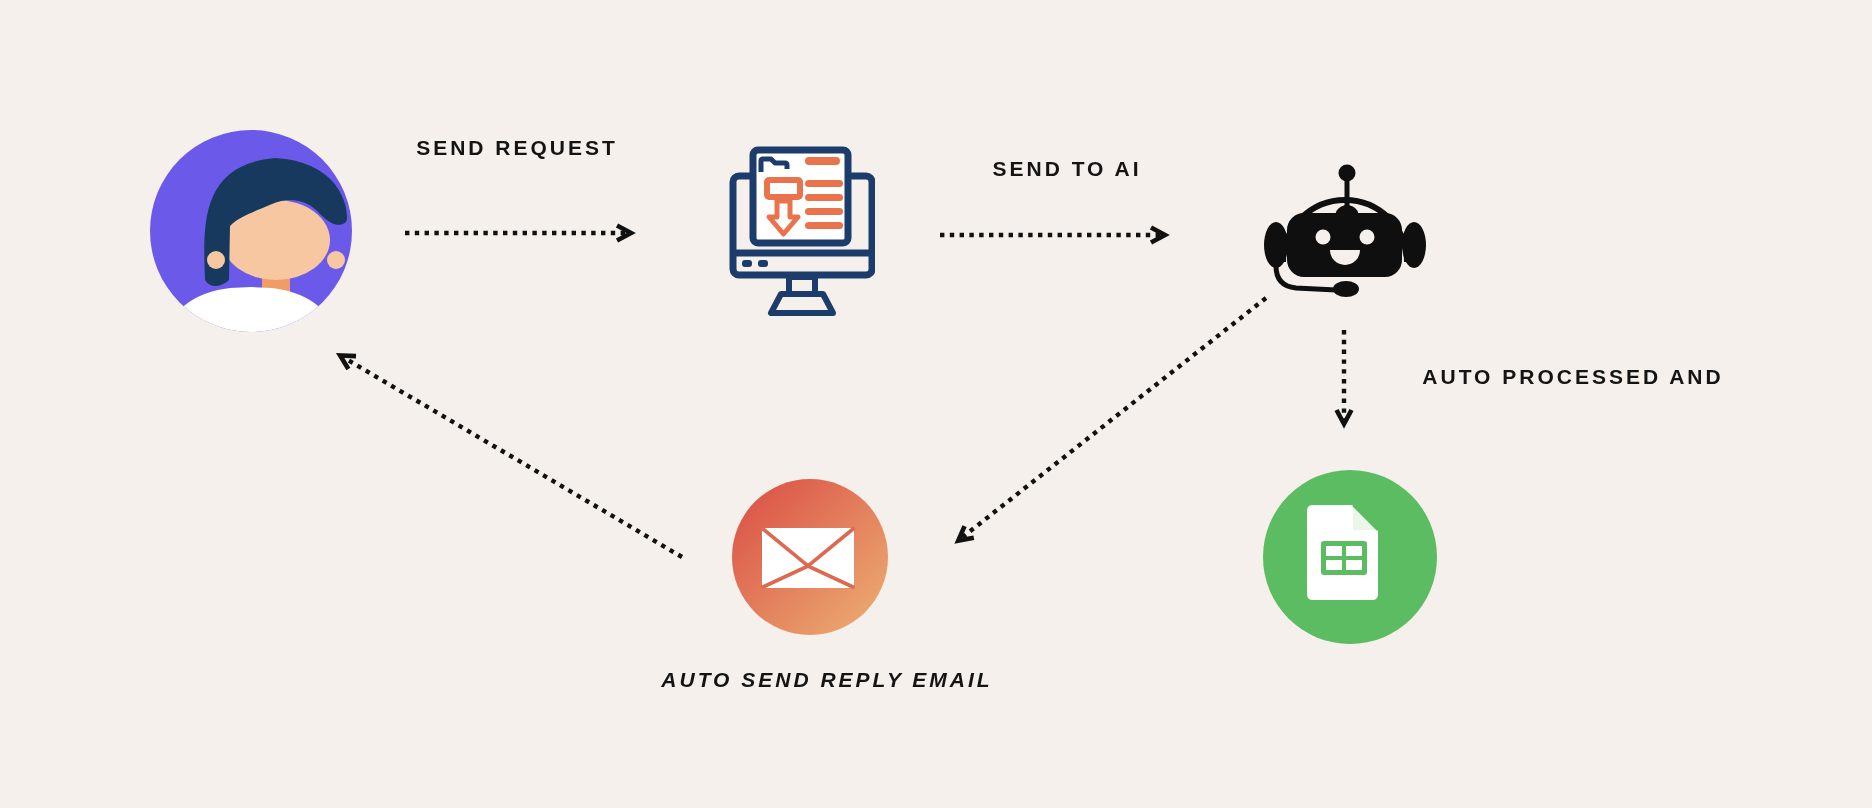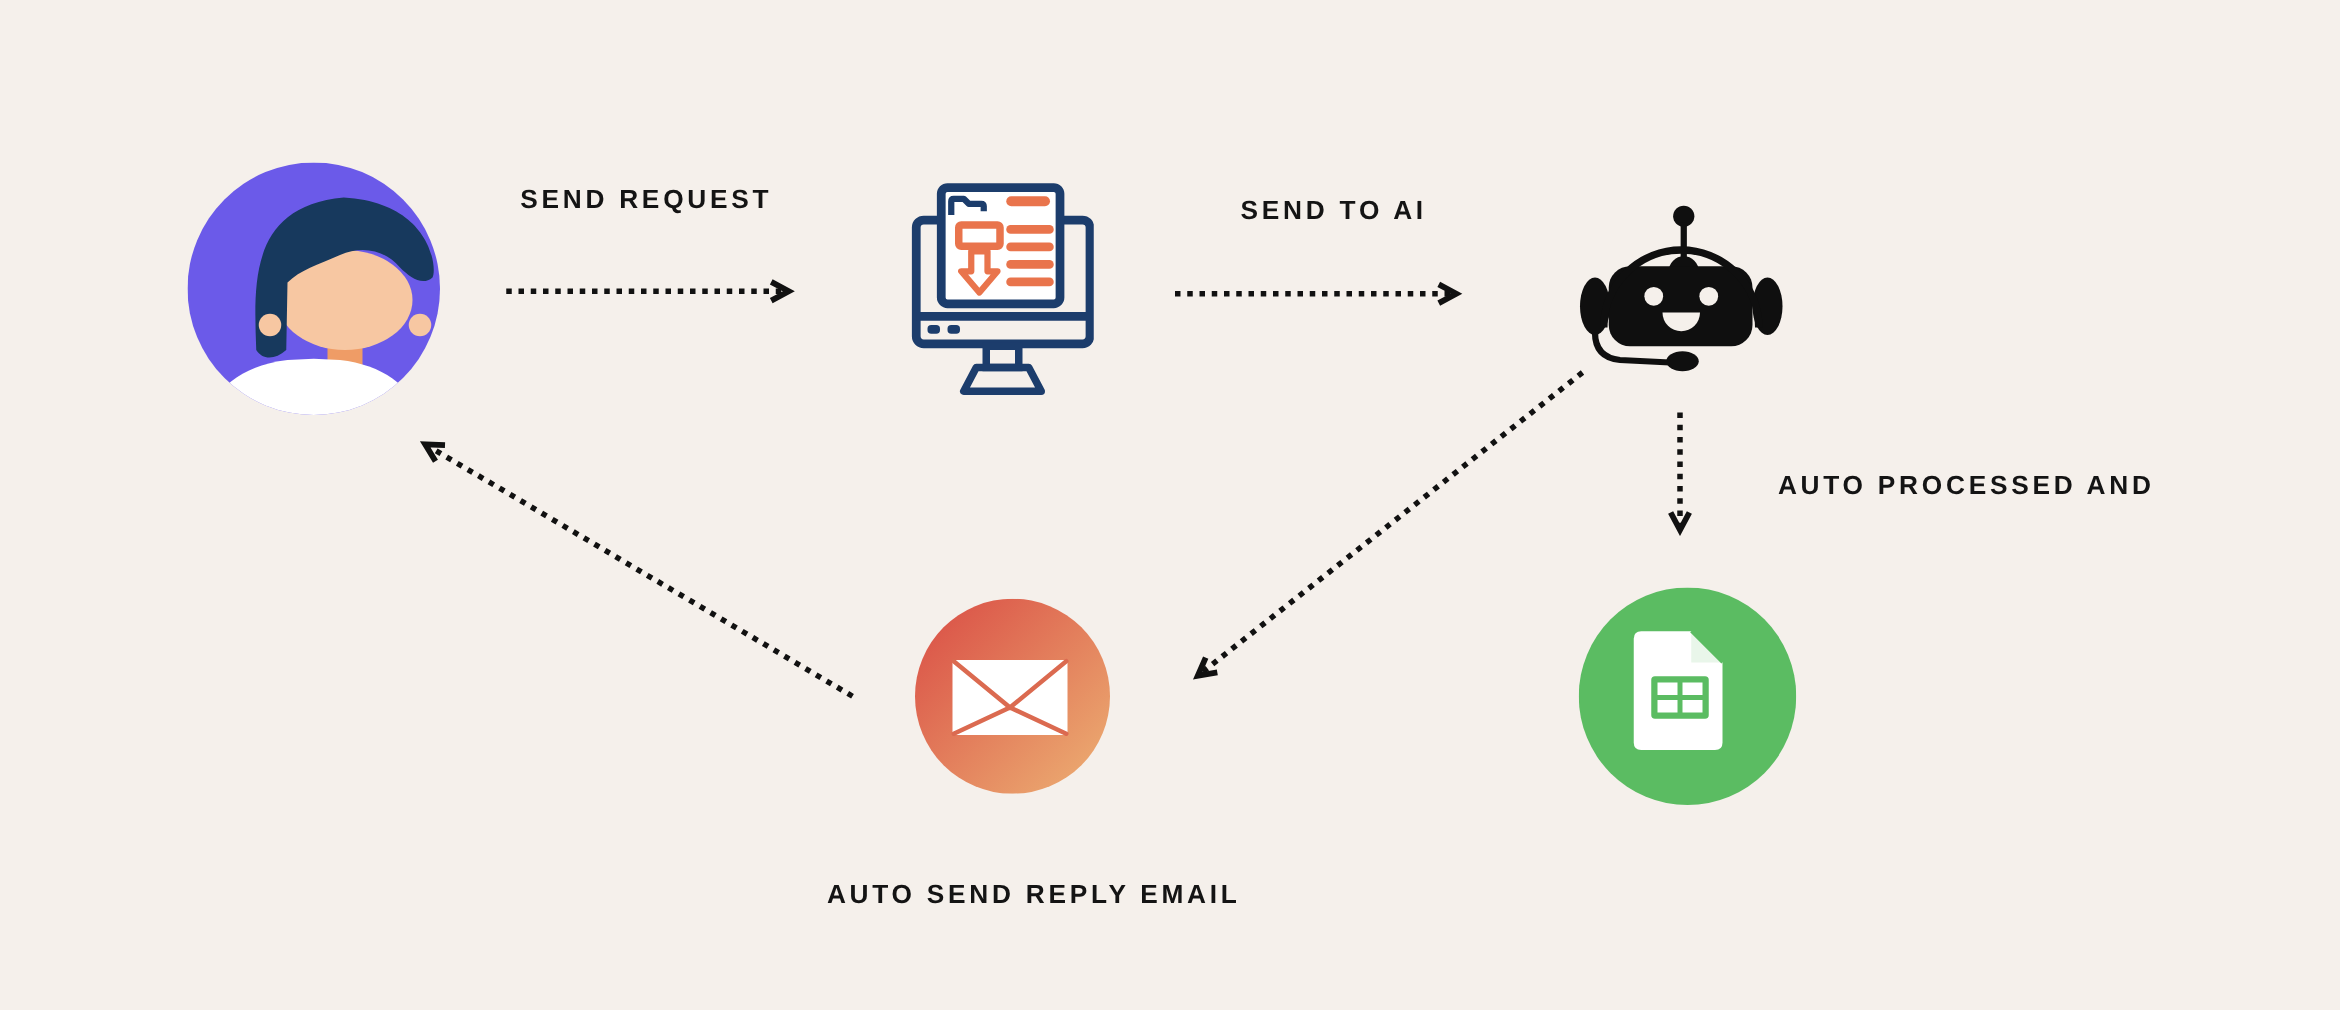--- a/index.html
+++ b/index.html
@@ -15,21 +15,21 @@
   .flow-label{
     position:absolute;
     transform:translate(-50%,-50%);
     color:#141414;
     font-weight:700;
     font-size:21px;
     letter-spacing:3px;
     white-space:nowrap;
     text-align:center;
   }
-  .flow-label.two-line{white-space:normal;line-height:34px;width:420px;margin-top:12px;}
+  .flow-label.two-line{white-space:normal;line-height:34px;width:420px;}
   .arrows{position:absolute;inset:0;pointer-events:none;}
 </style>
 </head>
 <body>
 
 <div class="stage">
 
   <svg class="arrows" width="1872" height="808" viewBox="0 0 1872 808">
     <defs>
       <marker id="chev" markerUnits="userSpaceOnUse" markerWidth="22" markerHeight="22" refX="16" refY="10" orient="auto">
@@ -134,23 +134,23 @@
       </defs>
       <circle cx="78" cy="78" r="78" fill="url(#mailgrad)"></circle>
       <rect x="30" y="49" width="92" height="60" fill="#FFFFFF"></rect>
       <g stroke="#DB6A50" stroke-width="3.6" fill="none" stroke-linecap="round">
         <path d="M31,50 L76,87 L121,50"></path>
         <path d="M31,108 L76,87 L121,108"></path>
       </g>
     </svg>
   </div>
 
-  <div class="flow-label" style="left:517px;top:160px;">SEND REQUEST</div>
+  <div class="flow-label" style="left:517px;top:148px;">SEND REQUEST</div>
 
   <div class="flow-label" style="left:1067px;top:169px;">SEND TO AI</div>
 
   <div class="flow-label two-line" style="left:1573px;top:377px;">
     <span>AUTO PROCESSED AND</span><br>
   </div>
 
-  <div class="flow-label" style="left:827px;top:716px;">AUTO SEND REPLY EMAIL</div>
+  <div class="flow-label" style="left:827px;top:680px;font-style:italic;">AUTO SEND REPLY EMAIL</div>
 
 </div>
 
 </body></html>

